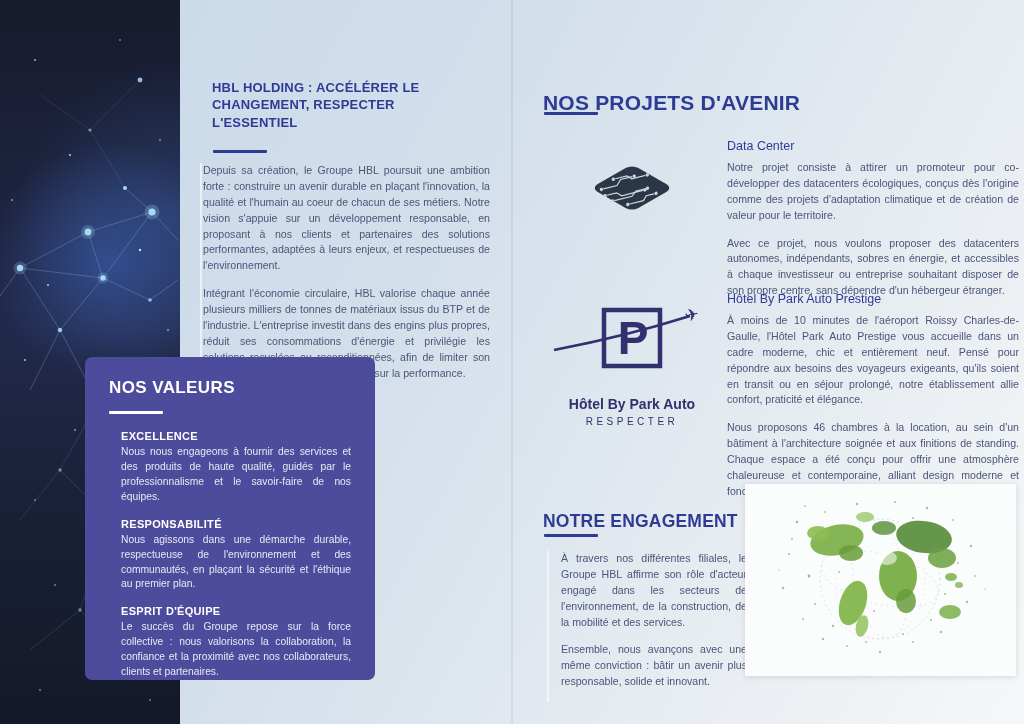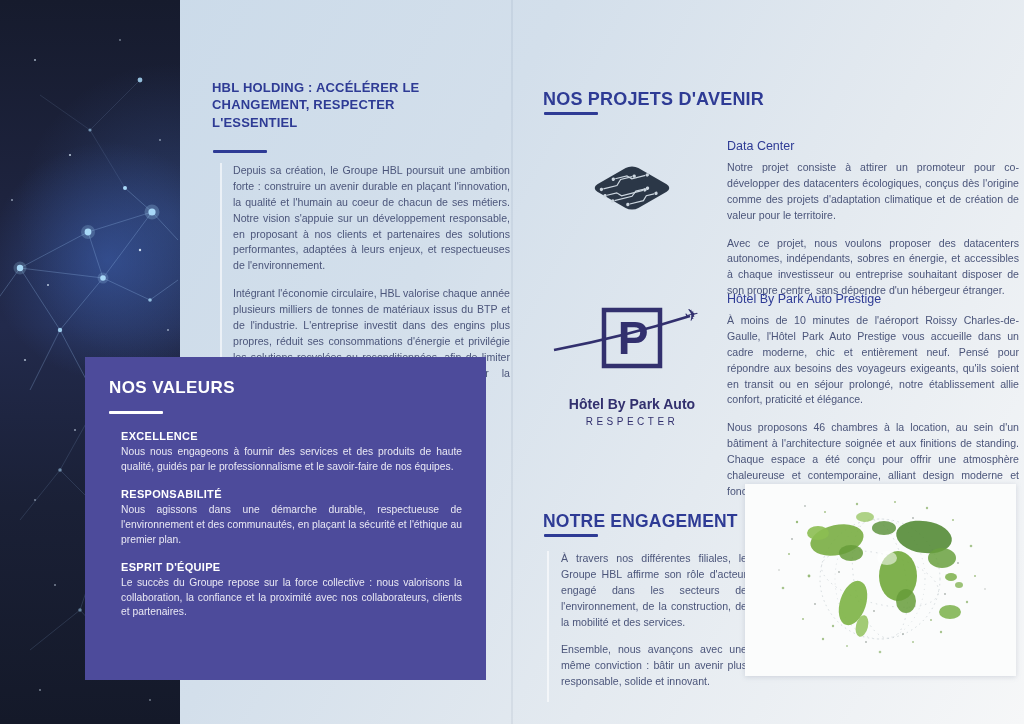--- a/index.html
+++ b/index.html
@@ -20,35 +20,35 @@
       linear-gradient(180deg,#161b2d 0%,#1e2440 30%,#222a4c 45%,#1a2036 70%,#141929 100%);
   }
   .sidebar svg{position:absolute;inset:0;}
   
   .h-blue{color:#2e3b95;font-weight:bold;letter-spacing:.2px;}
   .main-heading{position:absolute;left:212px;top:70px;width:252px;font-size:13px;line-height:1.36;}
   .underbar{position:absolute;width:54px;height:3px;background:#2e3b95;border-radius:1px;}
   .ub-main{left:213px;top:150px;}
   .ub-projects{left:544px;top:112px;}
   .ub-engagement{left:544px;top:534px;}
-  .projects-heading{position:absolute;left:543px;top:74px;font-size:18px;}
+  .projects-heading{position:absolute;left:543px;top:74px;font-size:21px;}
   .engagement-heading{position:absolute;left:543px;top:496px;font-size:17.5px;}
   
   .body-txt{font-size:10.6px;line-height:1.5;color:#4b557a;text-align:justify;}
-  .intro{position:absolute;left:220px;top:163px;width:290px;border-left:2px solid rgba(255,255,255,0.6);padding-left:11px;}
+  .intro{position:absolute;left:200px;top:163px;width:290px;border-left:2px solid rgba(255,255,255,0.6);padding-left:1px;}
   .intro p,.col p{margin:0 0 12px 0;}
   .proj-col{position:absolute;left:727px;width:292px;}
   .proj-title{font-size:12.5px;font-weight:normal;color:#2e3b95;margin:0 0 7px 0;}
   .dc-col{top:139px;}
   .hotel-col{top:292px;}
   .engagement-txt{position:absolute;left:547px;top:551px;width:200px;border-left:2px solid rgba(255,255,255,0.6);padding-left:12px;}
   
   .values{
-    position:absolute;left:85px;top:357px;width:401px;height:323px;
-    background:#4d4b9b;color:#ffffff;padding:21px 24px 0 24px;overflow:hidden;
+    position:absolute;left:85px;top:357px;width:290px;height:323px;
+    background:#4d4b9b;color:#ffffff;padding:21px 24px 0 24px;overflow:hidden;border-radius:7px;
   }
   .values-title{font-size:17px;font-weight:bold;letter-spacing:.4px;}
   .values-bar{width:54px;height:3px;background:#ffffff;border-radius:1px;margin:13px 0 16px 0;}
   .v-items{margin-left:12px;}
   .v-item{margin-bottom:13px;}
   .v-item h4{margin:0 0 3px 0;font-size:11px;letter-spacing:.3px;}
   .v-item p{margin:0;font-size:10.3px;line-height:1.45;color:#e9e8f4;text-align:justify;}
   
   .dc-logo{position:absolute;left:556px;top:156px;width:152px;text-align:center;}
   .dc-word{margin-top:3px;font-size:19px;letter-spacing:.8px;white-space:nowrap;}

